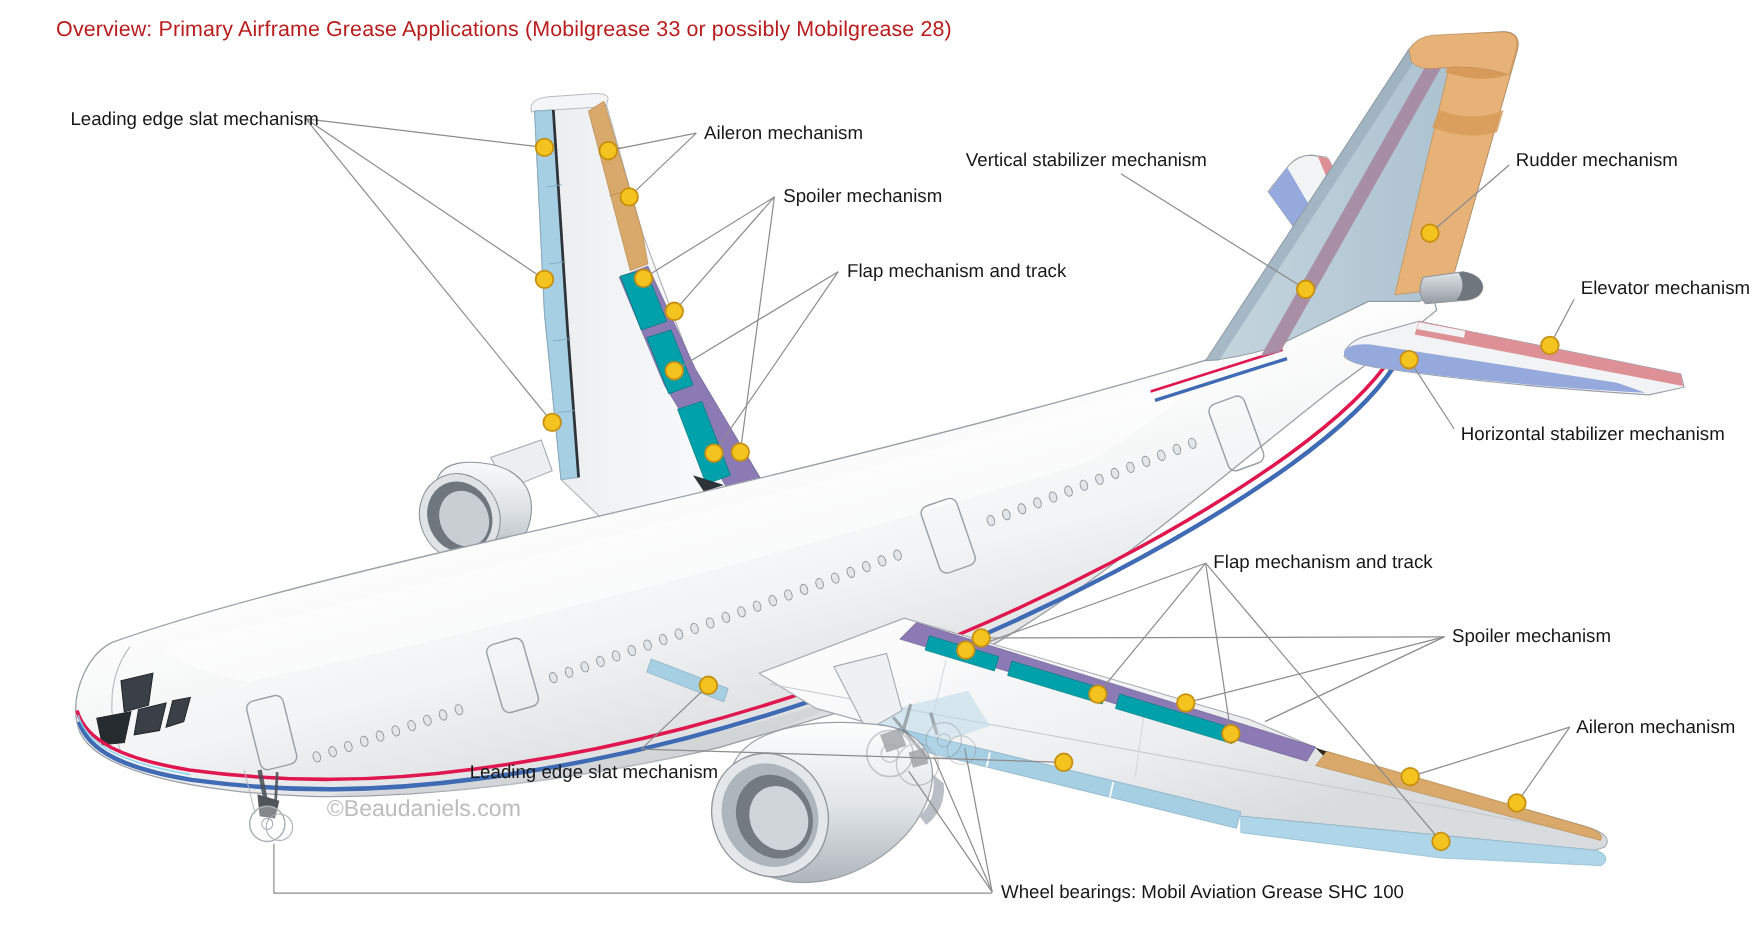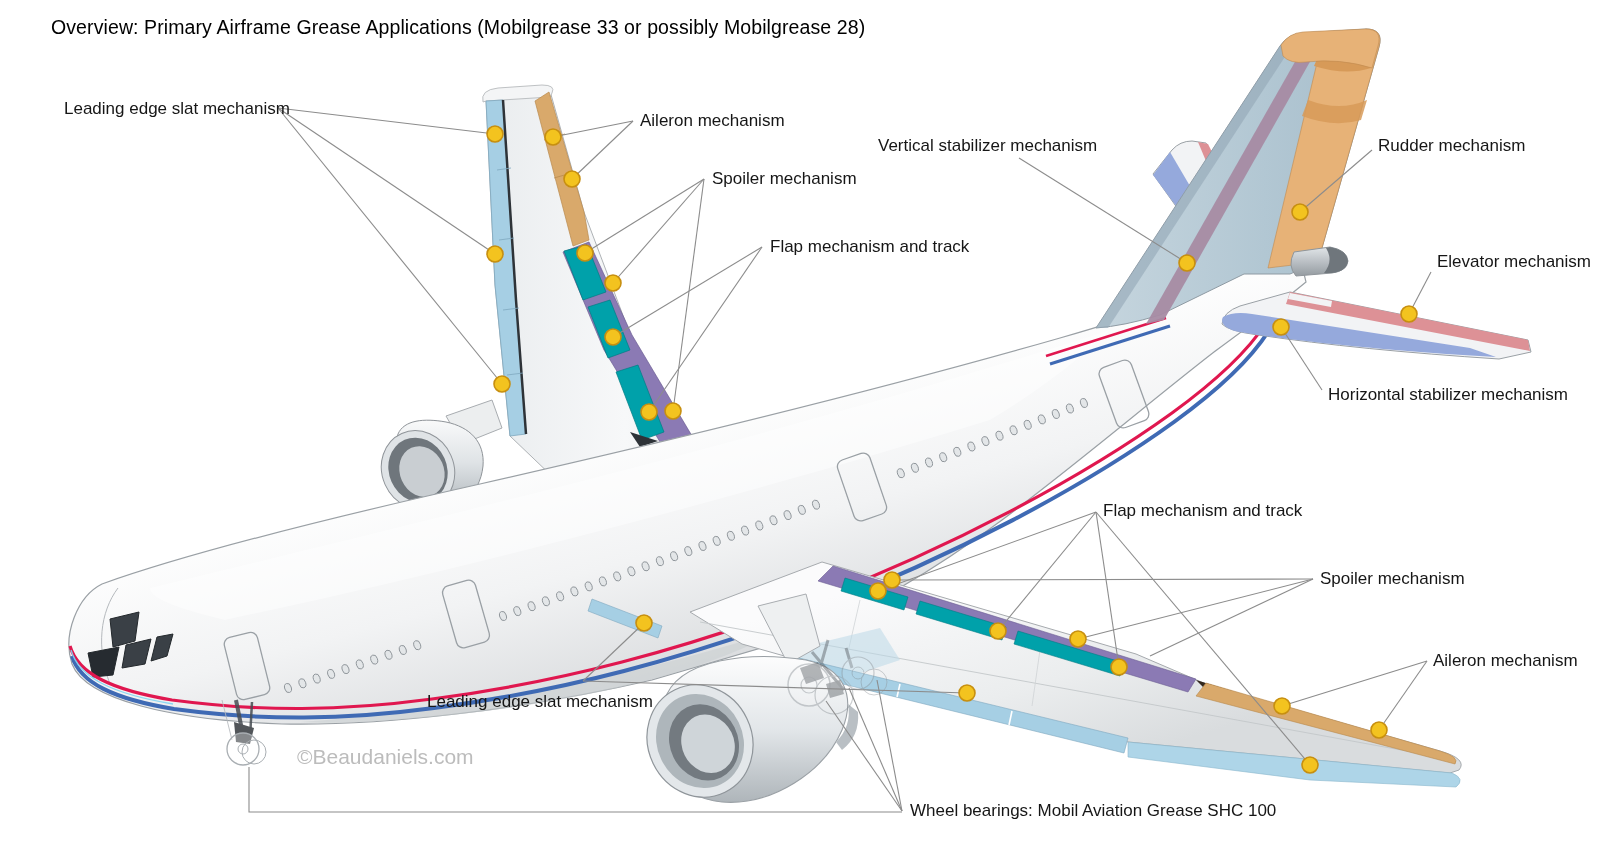--- a/index.html
+++ b/index.html
@@ -1,21 +1,21 @@
 <!DOCTYPE html>
 <html><head>
 <meta charset="utf-8">
 <style>
   html,body{margin:0;padding:0;background:#ffffff;}
   .stage{position:relative;width:1600px;height:862px;overflow:hidden;background:#ffffff;
          font-family:"Liberation Sans",sans-serif;}
   .stage svg{position:absolute;left:0;top:0;}
-  .page-title{position:absolute;left:51px;top:16px;font-size:19.5px;color:#000000;
+  .page-title{position:absolute;left:51px;top:16px;font-size:19.5px;color:#b91c1c;
               letter-spacing:.1px;white-space:nowrap;z-index:5;}
-  .watermark{position:absolute;left:297px;top:745px;font-size:21px;color:#bcbcbc;
+  .watermark{position:absolute;left:297px;top:724px;font-size:21px;color:#bcbcbc;
              white-space:nowrap;z-index:5;}
   .callout-text{font-family:"Liberation Sans",sans-serif;font-size:17px;fill:#161616;}
 </style>
 </head>
 <body>
 
 <div class="stage">
 
   <div class="page-title">Overview: Primary Airframe Grease Applications (Mobilgrease 33 or possibly Mobilgrease 28)</div>
   <div class="watermark">©Beaudaniels.com</div>

